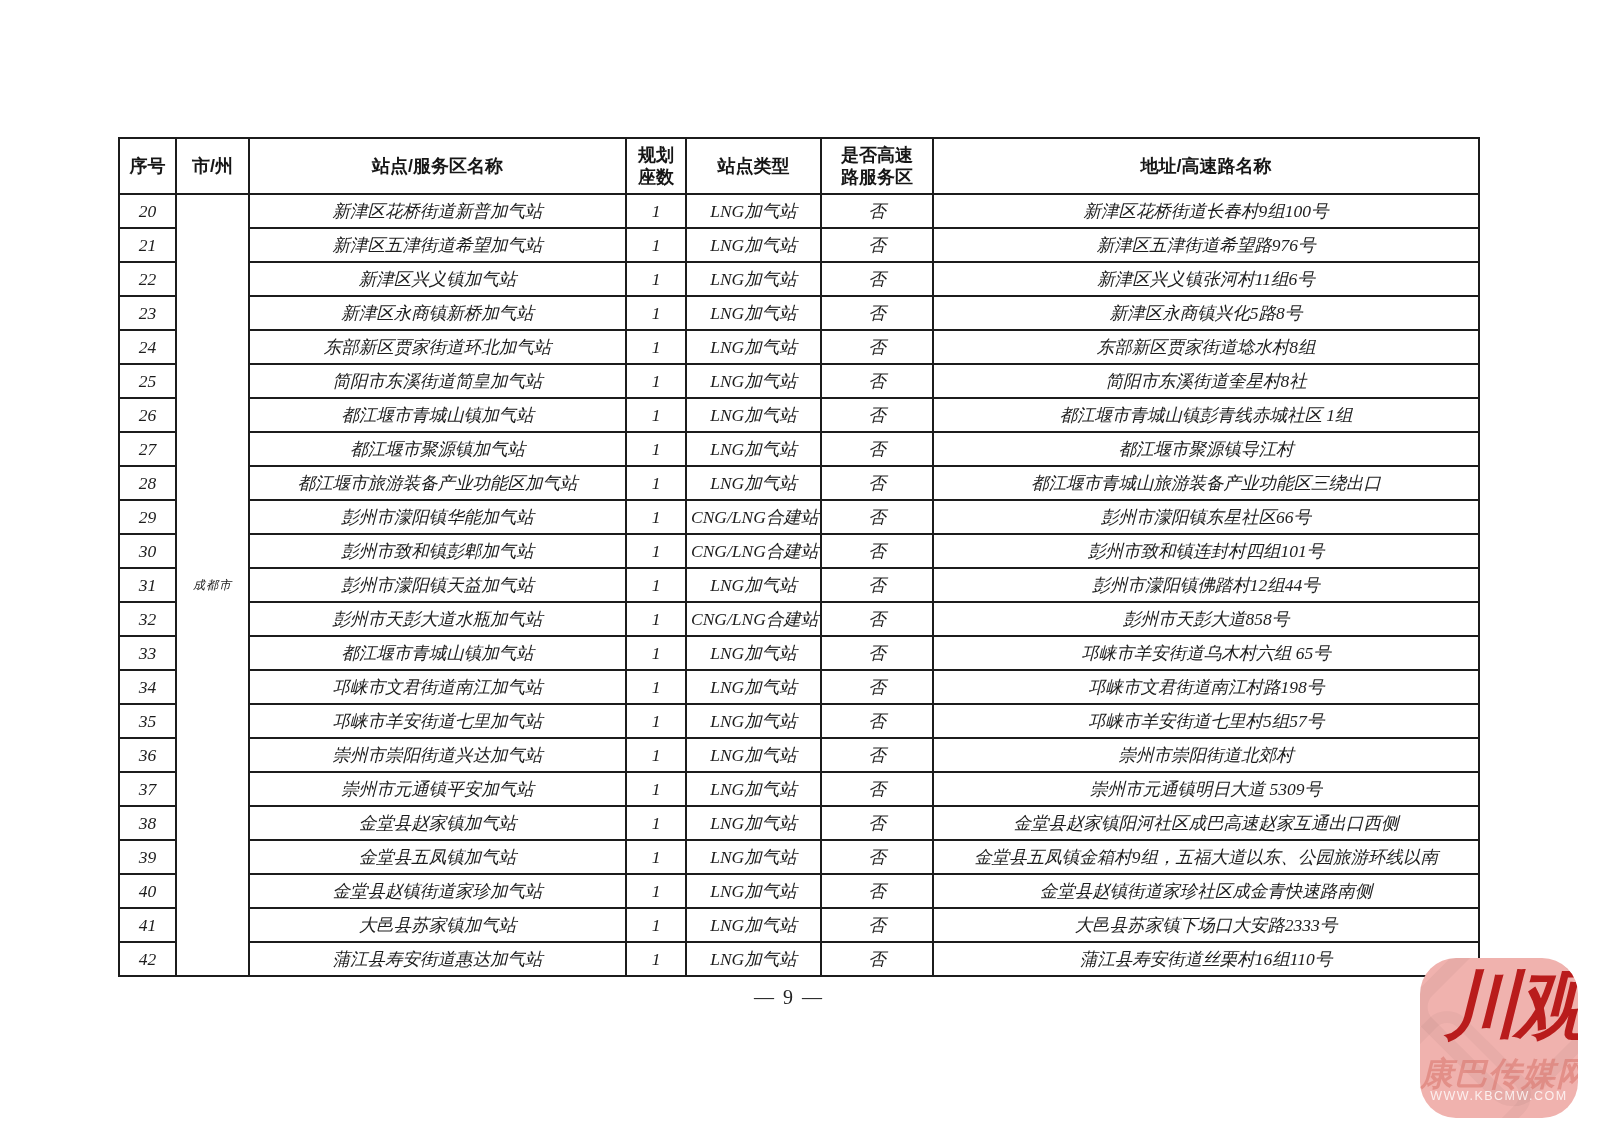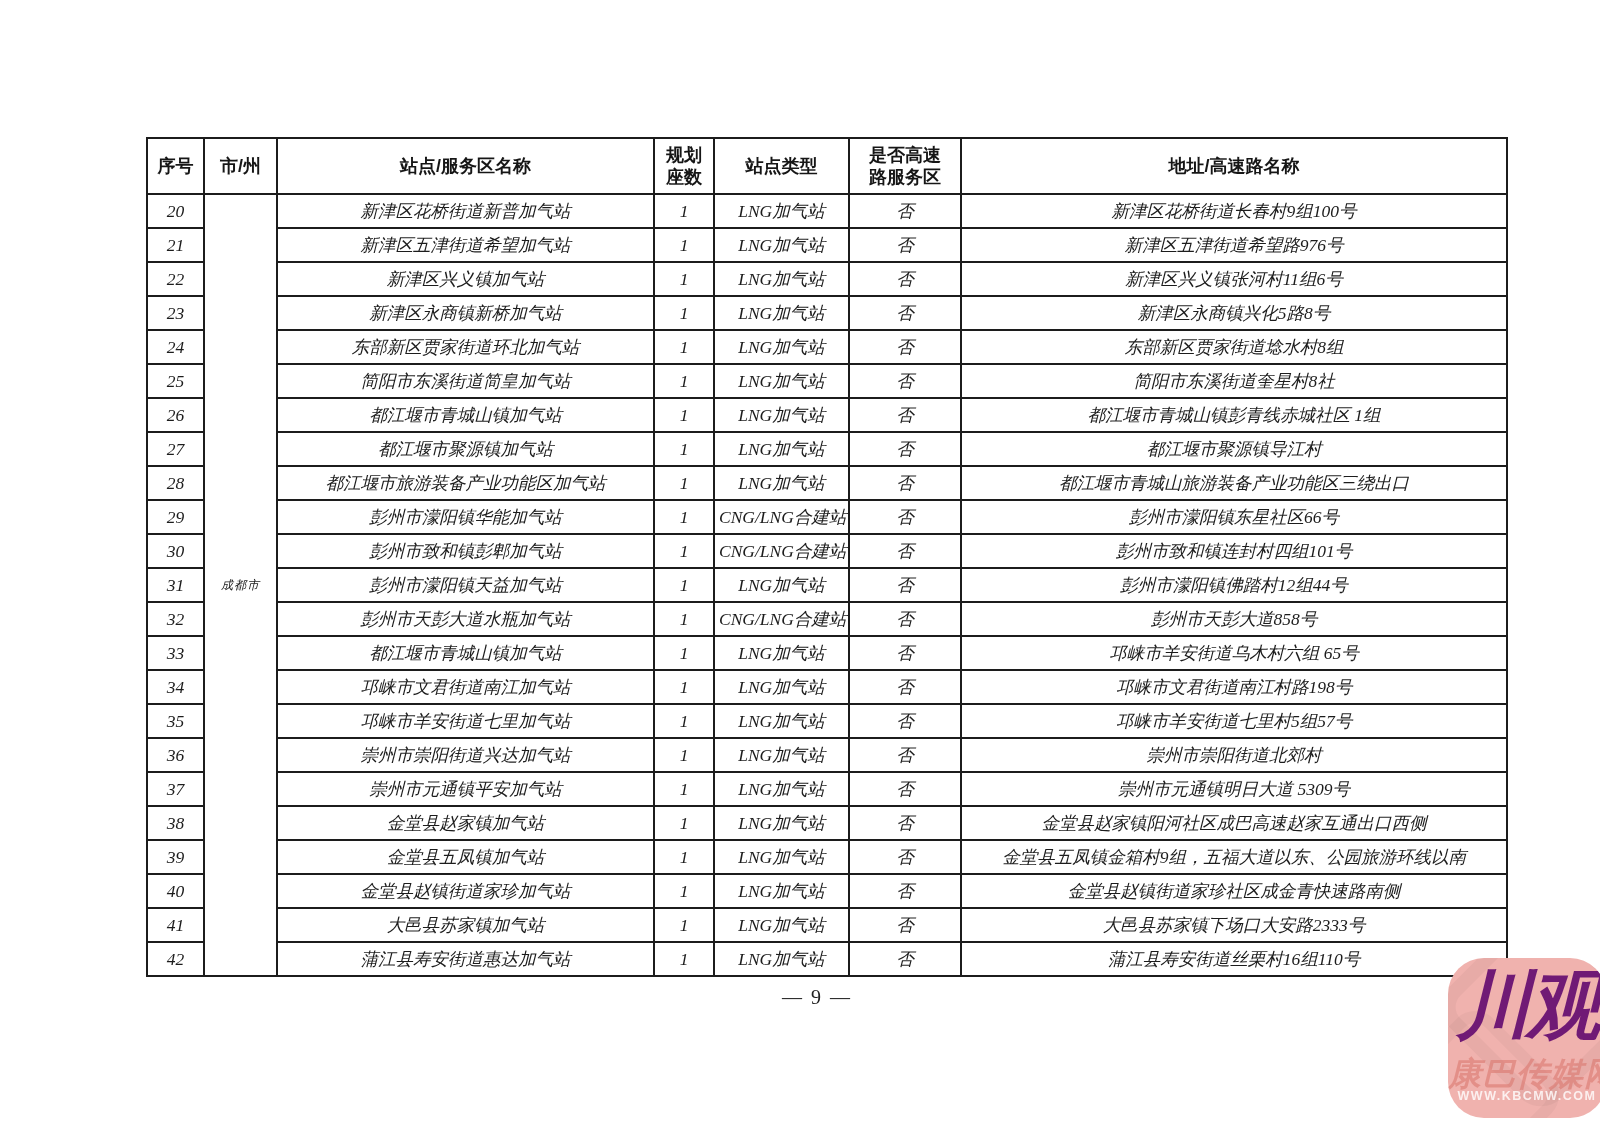--- a/index.html
+++ b/index.html
@@ -4,21 +4,21 @@
 <style>
   html,body { margin:0; padding:0; }
   body {
     width:1600px; height:1130px;
     background:#ffffff;
     position:relative;
     overflow:hidden;
     font-family:"Liberation Serif","DejaVu Serif",serif;
     color:#1b1b1b;
   }
-  .page { position:absolute; inset:0; background:#ffffff;margin-left:28px; }
+  .page { position:absolute; inset:0; background:#ffffff; }
 
   table.doc-table {
     position:absolute;
     left:118px; top:137px;
     width:1360px;
     border-collapse:collapse;
     table-layout:fixed;
   }
   .doc-table th, .doc-table td {
     border:2px solid #1c1c1c;
@@ -94,39 +94,39 @@
     font-weight:700;
     font-style:italic;
     font-size:33px;
     letter-spacing:1px;
     color:rgba(216,115,106,0.55);
     z-index:1;
     white-space:nowrap;
   }
   .watermark .wm-main {
     position:absolute;
-    left:0; top:2px;
+    left:16px; top:2px;
     width:100%;
     text-align:center;
     font-family:"Liberation Serif","DejaVu Serif",serif;
     font-weight:700;
     font-style:italic;
     font-size:74px;
     letter-spacing:-4px;
-    color:#701a75;
+    color:#b91c1c;
     z-index:2;
     line-height:1.25;
   }
   .watermark .wm-url {
     position:absolute;
     left:0; top:131px;
     width:100%;
     text-align:center;
     font-family:"Liberation Sans","DejaVu Sans",sans-serif;
-    font-weight:700;
+    font-weight:400;
     font-size:12.5px;
     letter-spacing:1.5px;
     color:rgba(255,255,255,0.8);
     z-index:3;
     white-space:nowrap;
   }
 </style>
 </head>
 <body>
 

